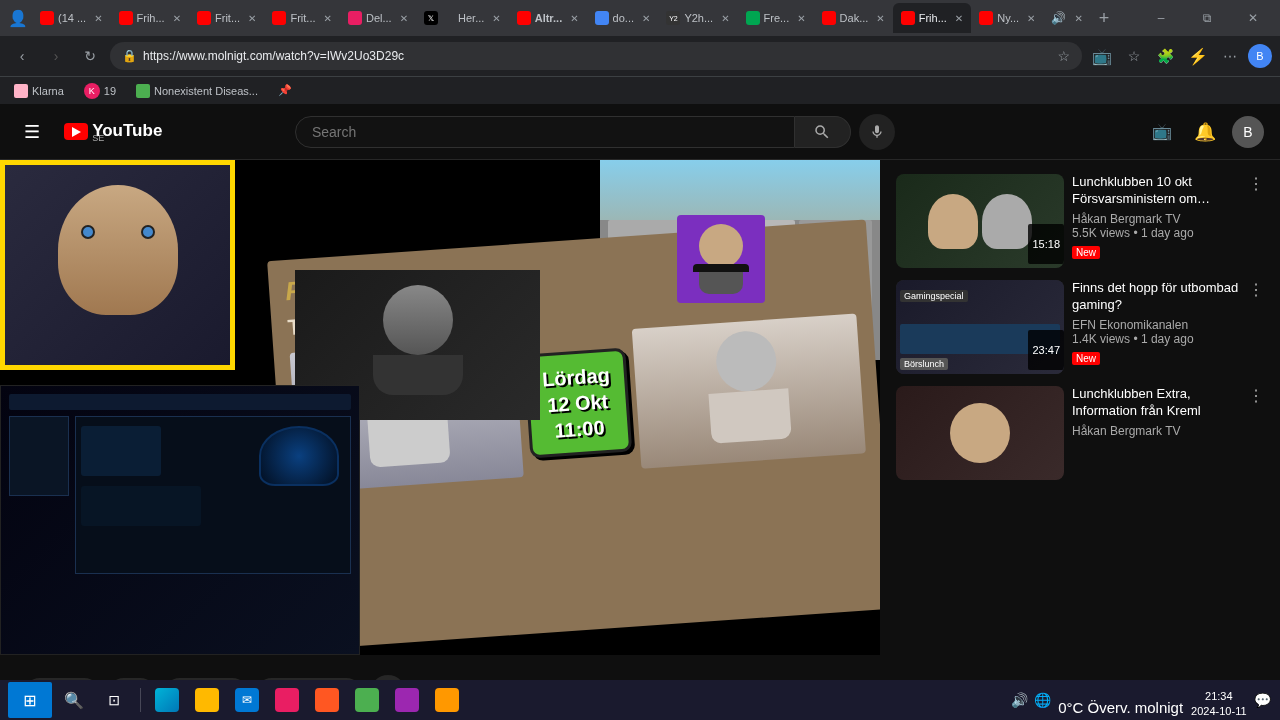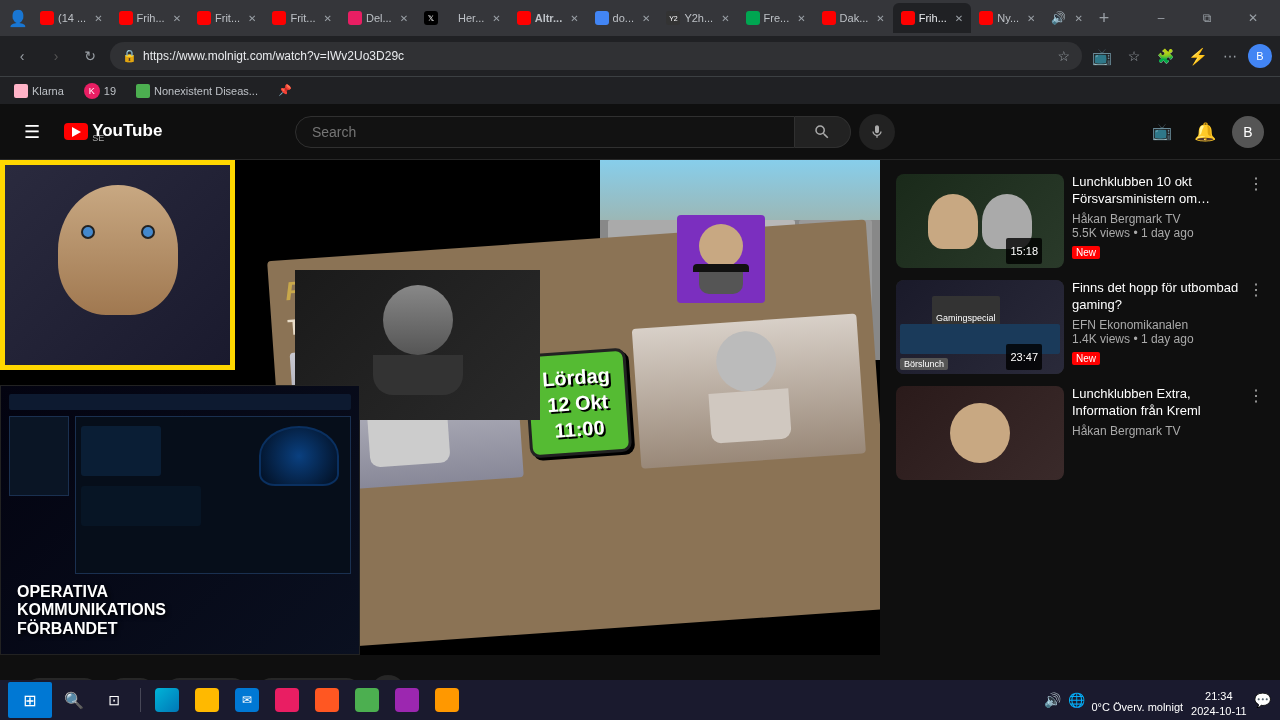--- a/index.html
+++ b/index.html
@@ -71,21 +71,21 @@
     .action-btn { display: flex; align-items: center; gap: 6px; padding: 8px 16px; background: #272727; border-radius: 20px; color: #fff; font-size: 13px; cursor: pointer; border: none; }
     .action-btn.like { }
     .like-count { font-size: 13px; color: #fff; }
     .more-btn { width: 36px; height: 36px; background: #272727; border-radius: 50%; display: flex; align-items: center; justify-content: center; color: #fff; cursor: pointer; font-size: 16px; }
 
     
     .yt-related { width: 400px; flex-shrink: 0; overflow-y: auto; padding: 8px 16px; background: #0f0f0f; }
     .related-item { display: flex; gap: 8px; padding: 6px 0; cursor: pointer; }
     .related-thumb { width: 168px; height: 94px; background: #272727; border-radius: 8px; flex-shrink: 0; position: relative; overflow: hidden; }
     .related-thumb-inner { width: 100%; height: 100%; background: linear-gradient(135deg, #1a1a1a, #333); }
-    .related-duration { position: absolute; bottom: 4px; right: 22px; background: rgba(0,0,0,0.8); color: #fff; font-size: 11px; padding: 7px 4px; border-radius: 2px; }
+    .related-duration { position: absolute; bottom: 4px; right: 0; background: rgba(0,0,0,0.8); color: #fff; font-size: 11px; padding: 14px 4px; border-radius: 2px; }
     .related-info { flex: 1; }
     .related-title { color: #fff; font-size: 13px; line-height: 1.3; margin-bottom: 4px; display: -webkit-box; -webkit-line-clamp: 2; -webkit-box-orient: vertical; overflow: hidden; }
     .related-channel { color: #aaa; font-size: 12px; }
     .related-meta { color: #aaa; font-size: 12px; }
     .related-badge { background: #f00; color: #fff; font-size: 10px; padding: 1px 4px; border-radius: 2px; }
     .related-more-btn { color: #aaa; font-size: 16px; flex-shrink: 0; cursor: pointer; }
 
     
     .taskbar { position: fixed; bottom: 0; left: 0; width: 1280px; height: 40px; background: #1a1a2e; display: flex; align-items: center; padding: 0 8px; gap: 4px; z-index: 100; }
     .taskbar-item { width: 36px; height: 36px; display: flex; align-items: center; justify-content: center; cursor: pointer; border-radius: 4px; position: relative; }
@@ -298,25 +298,20 @@
                 <div style="position:absolute;top:8px;left:8px;right:8px;height:16px;background:#0d1a30;border-radius:2px;"></div>
                 <div style="position:absolute;top:30px;left:8px;width:60px;height:80px;background:#0a1525;border:1px solid #1a3050;"></div>
                 <div style="position:absolute;top:30px;left:74px;right:8px;bottom:80px;background:#060e1a;border:1px solid #1a3050;"></div>
 
                 <div style="position:absolute;top:40px;left:80px;width:80px;height:50px;background:#0a1e35;border-radius:3px;"></div>
                 <div style="position:absolute;top:100px;left:80px;width:120px;height:40px;background:#071525;border-radius:3px;"></div>
 
                 <div style="position:absolute;top:40px;right:20px;width:80px;height:60px;background:radial-gradient(circle,#0a4080,#020e20);border-radius:50% 50% 20% 20%;border:2px solid #0a3060;"></div>
               </div>
 
-              <div style="position:absolute;bottom:16px;left:16px;color:#fff;font-size:16px;font-weight:900;line-height:1.15;text-transform:uppercase;text-shadow:2px 2px 4px #000;">
-                <div>OPERATIVA</div>
-                <div>KOMMUNIKATIONS</div>
-                <div>FÖRBANDET</div>
-              </div>
             </div>
 
             <div style="position:absolute;top:110px;left:295px;width:245px;height:150px;background:#111;overflow:hidden;z-index:3;">
               <div style="width:100%;height:100%;background:linear-gradient(135deg,#1a1a1a,#2a2a2a);display:flex;align-items:center;justify-content:center;">
 
                 <div style="width:100px;height:120px;position:relative;">
                   <div style="width:70px;height:70px;background:linear-gradient(180deg,#888,#555);border-radius:50%;margin:0 auto;"></div>
                   <div style="width:90px;height:40px;background:#333;border-radius:0 0 20px 20px;margin:0 auto;"></div>
                 </div>
               </div>
@@ -420,21 +415,21 @@
             <div style="margin-top:2px;">
               <span class="related-badge">New</span>
             </div>
           </div>
           <div class="related-more-btn">⋮</div>
         </div>
 
         <div class="related-item">
           <div class="related-thumb">
             <div class="related-thumb-inner" style="background:linear-gradient(135deg,#1a1a2a,#2a2a3a);position:relative;">
-              <div style="position:absolute;top:16px;left:4px;background:#333;color:#fff;font-size:9px;padding:17px 4px;border-radius:2px;margin-left:32px;">Gamingspecial</div>
+              <div style="position:absolute;top:10px;left:4px;background:#333;color:#fff;font-size:9px;padding:1px 4px;border-radius:2px;">Gamingspecial</div>
               <div style="position:absolute;bottom:20px;left:4px;right:4px;background:#1a3a5a;height:30px;border-radius:2px;"></div>
               <div style="position:absolute;bottom:4px;left:4px;background:#555;color:#fff;font-size:9px;padding:1px 4px;border-radius:2px;">Börslunch</div>
             </div>
             <div class="related-duration">23:47</div>
           </div>
           <div class="related-info">
             <div class="related-title">Finns det hopp för utbombad gaming?</div>
             <div class="related-channel">EFN Ekonomikanalen</div>
             <div class="related-meta">
               <span>1.4K views</span>
@@ -500,21 +495,21 @@
     <div style="width:24px;height:24px;background:#9c27b0;border-radius:4px;"></div>
   </div>
   <div class="taskbar-item">
     <div style="width:24px;height:24px;background:#ff9800;border-radius:4px;"></div>
   </div>
 
   <div class="taskbar-right">
     <div class="taskbar-sys">
       <span class="sys-icon">🔊</span>
       <span class="sys-icon">🌐</span>
-      <span style="color:#fff;font-size:11px;margin-top:14px;">0°C  Överv. molnigt</span>
+      <span style="color:#fff;font-size:15px;margin-top:14px;">0°C  Överv. molnigt</span>
     </div>
     <div class="taskbar-clock">
       <div>21:34</div>
       <div>2024-10-11</div>
     </div>
     <span class="sys-icon">💬</span>
   </div>
 </div>
 
 </body></html>

